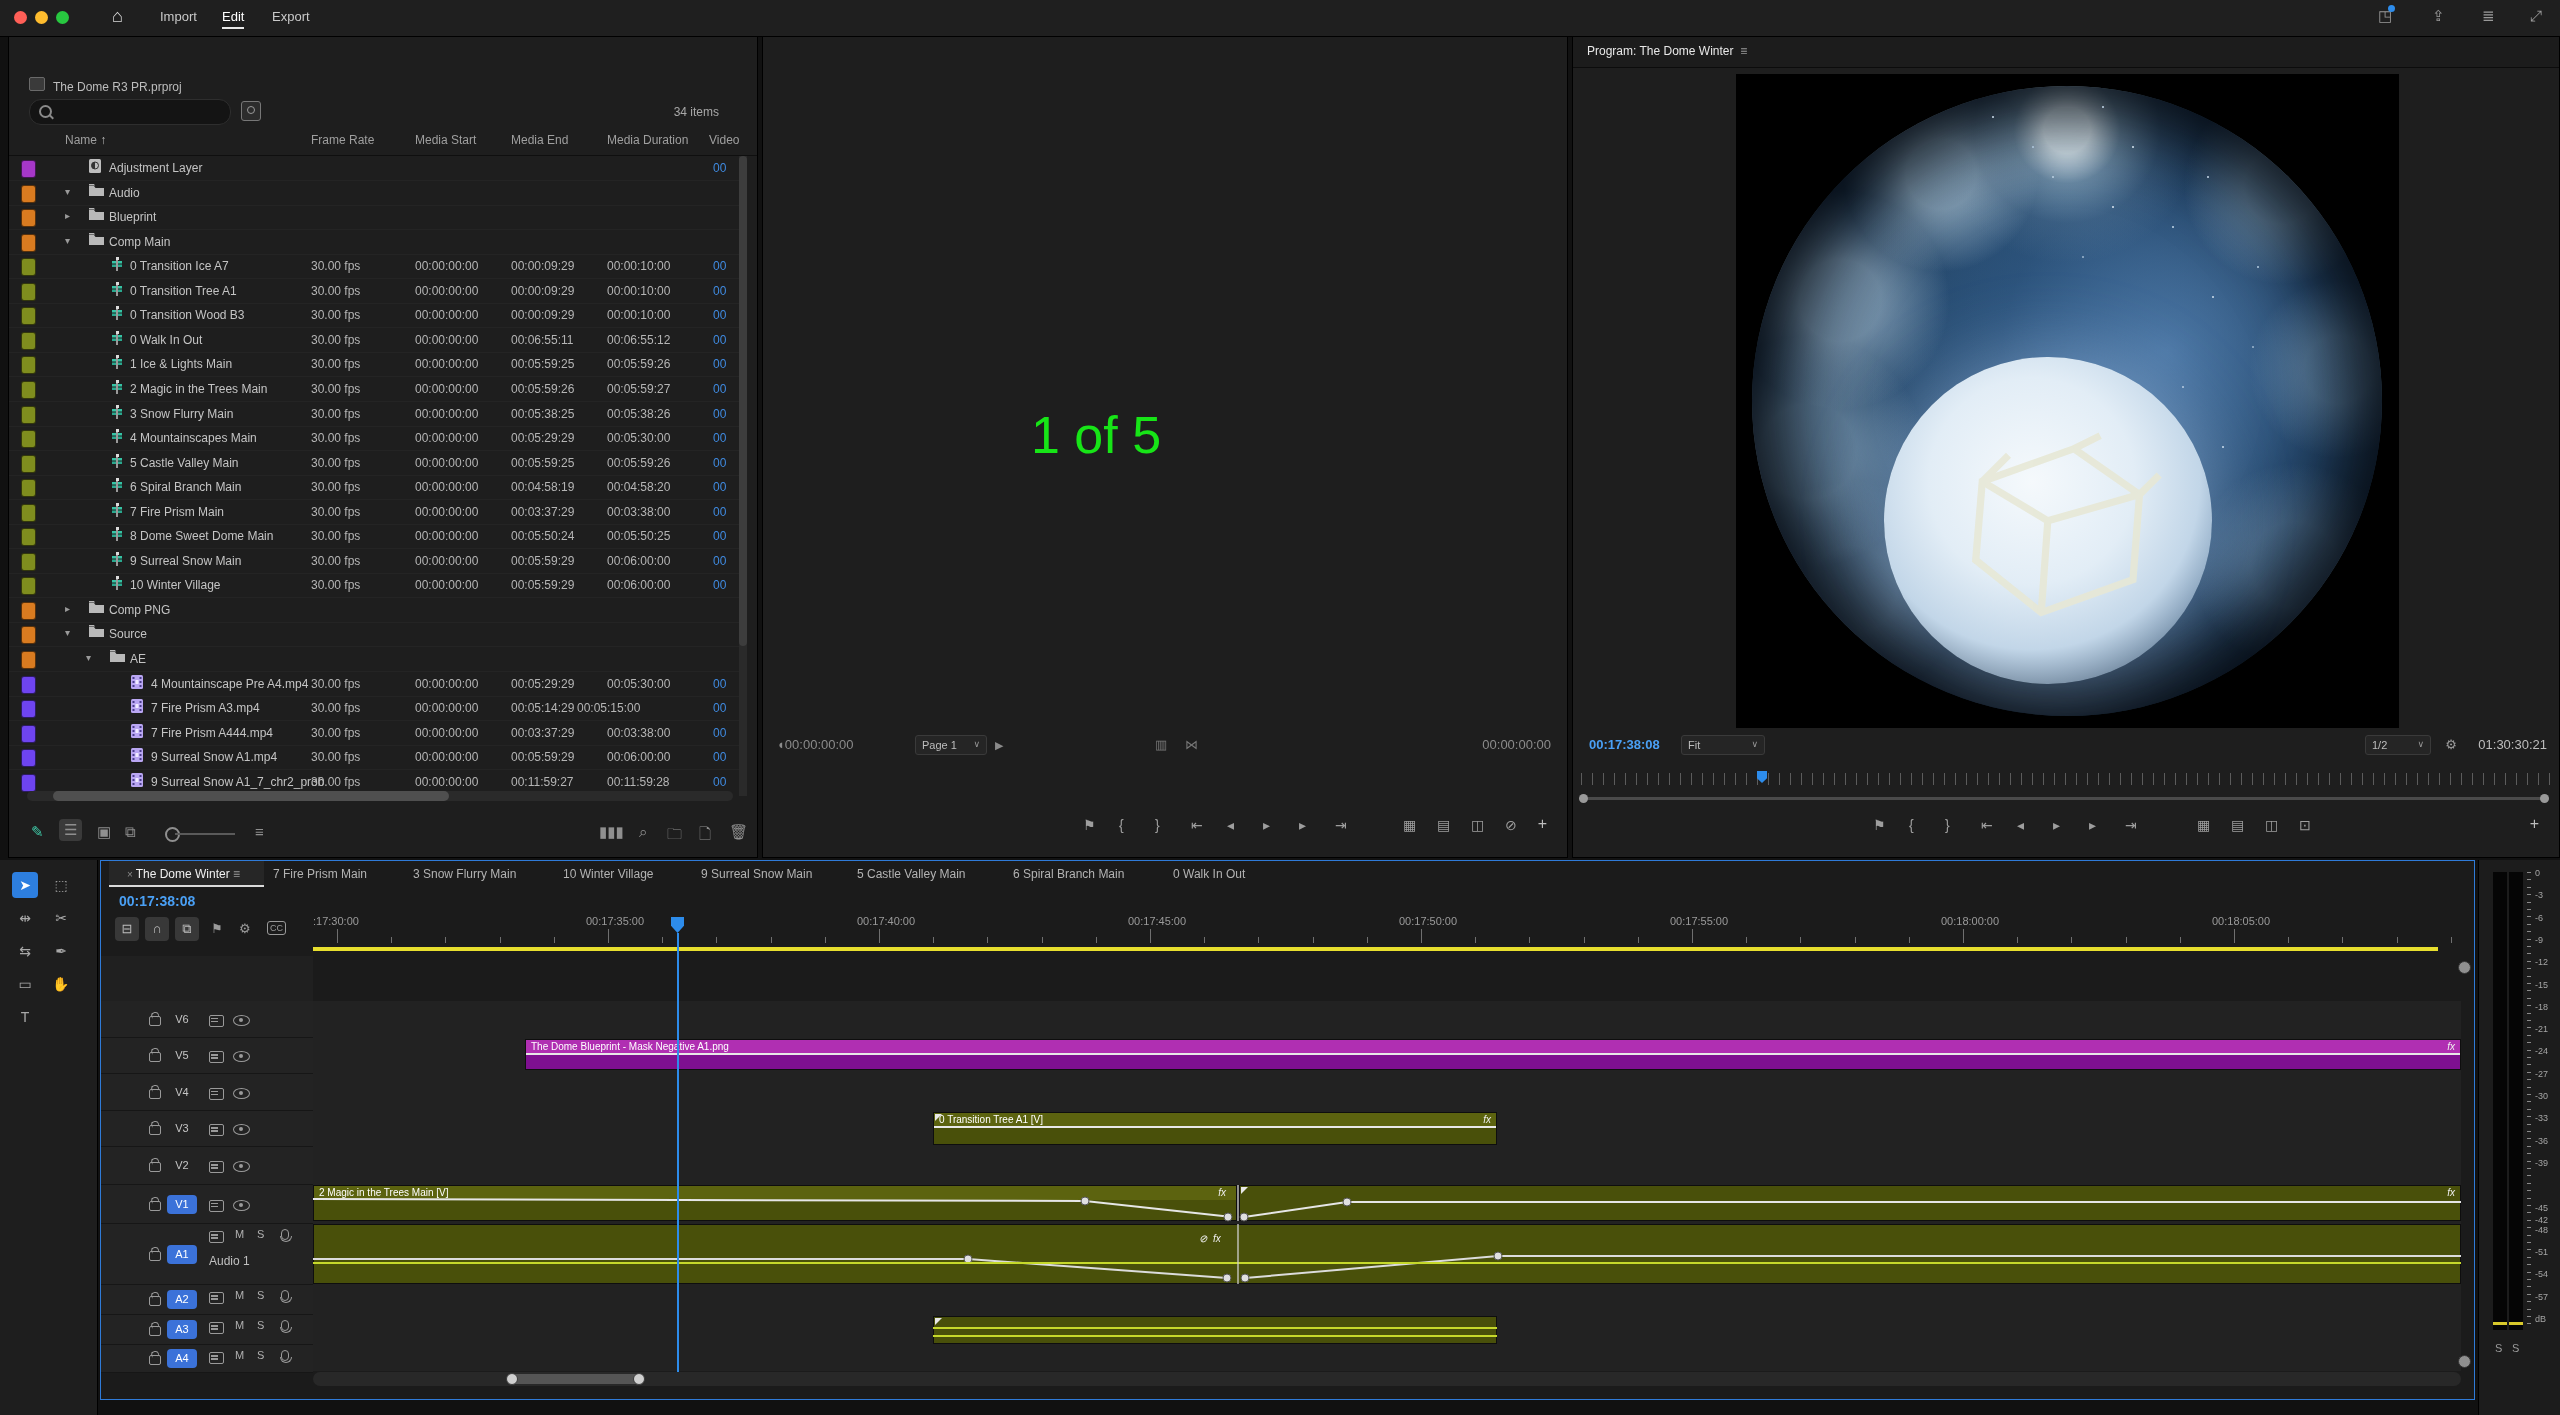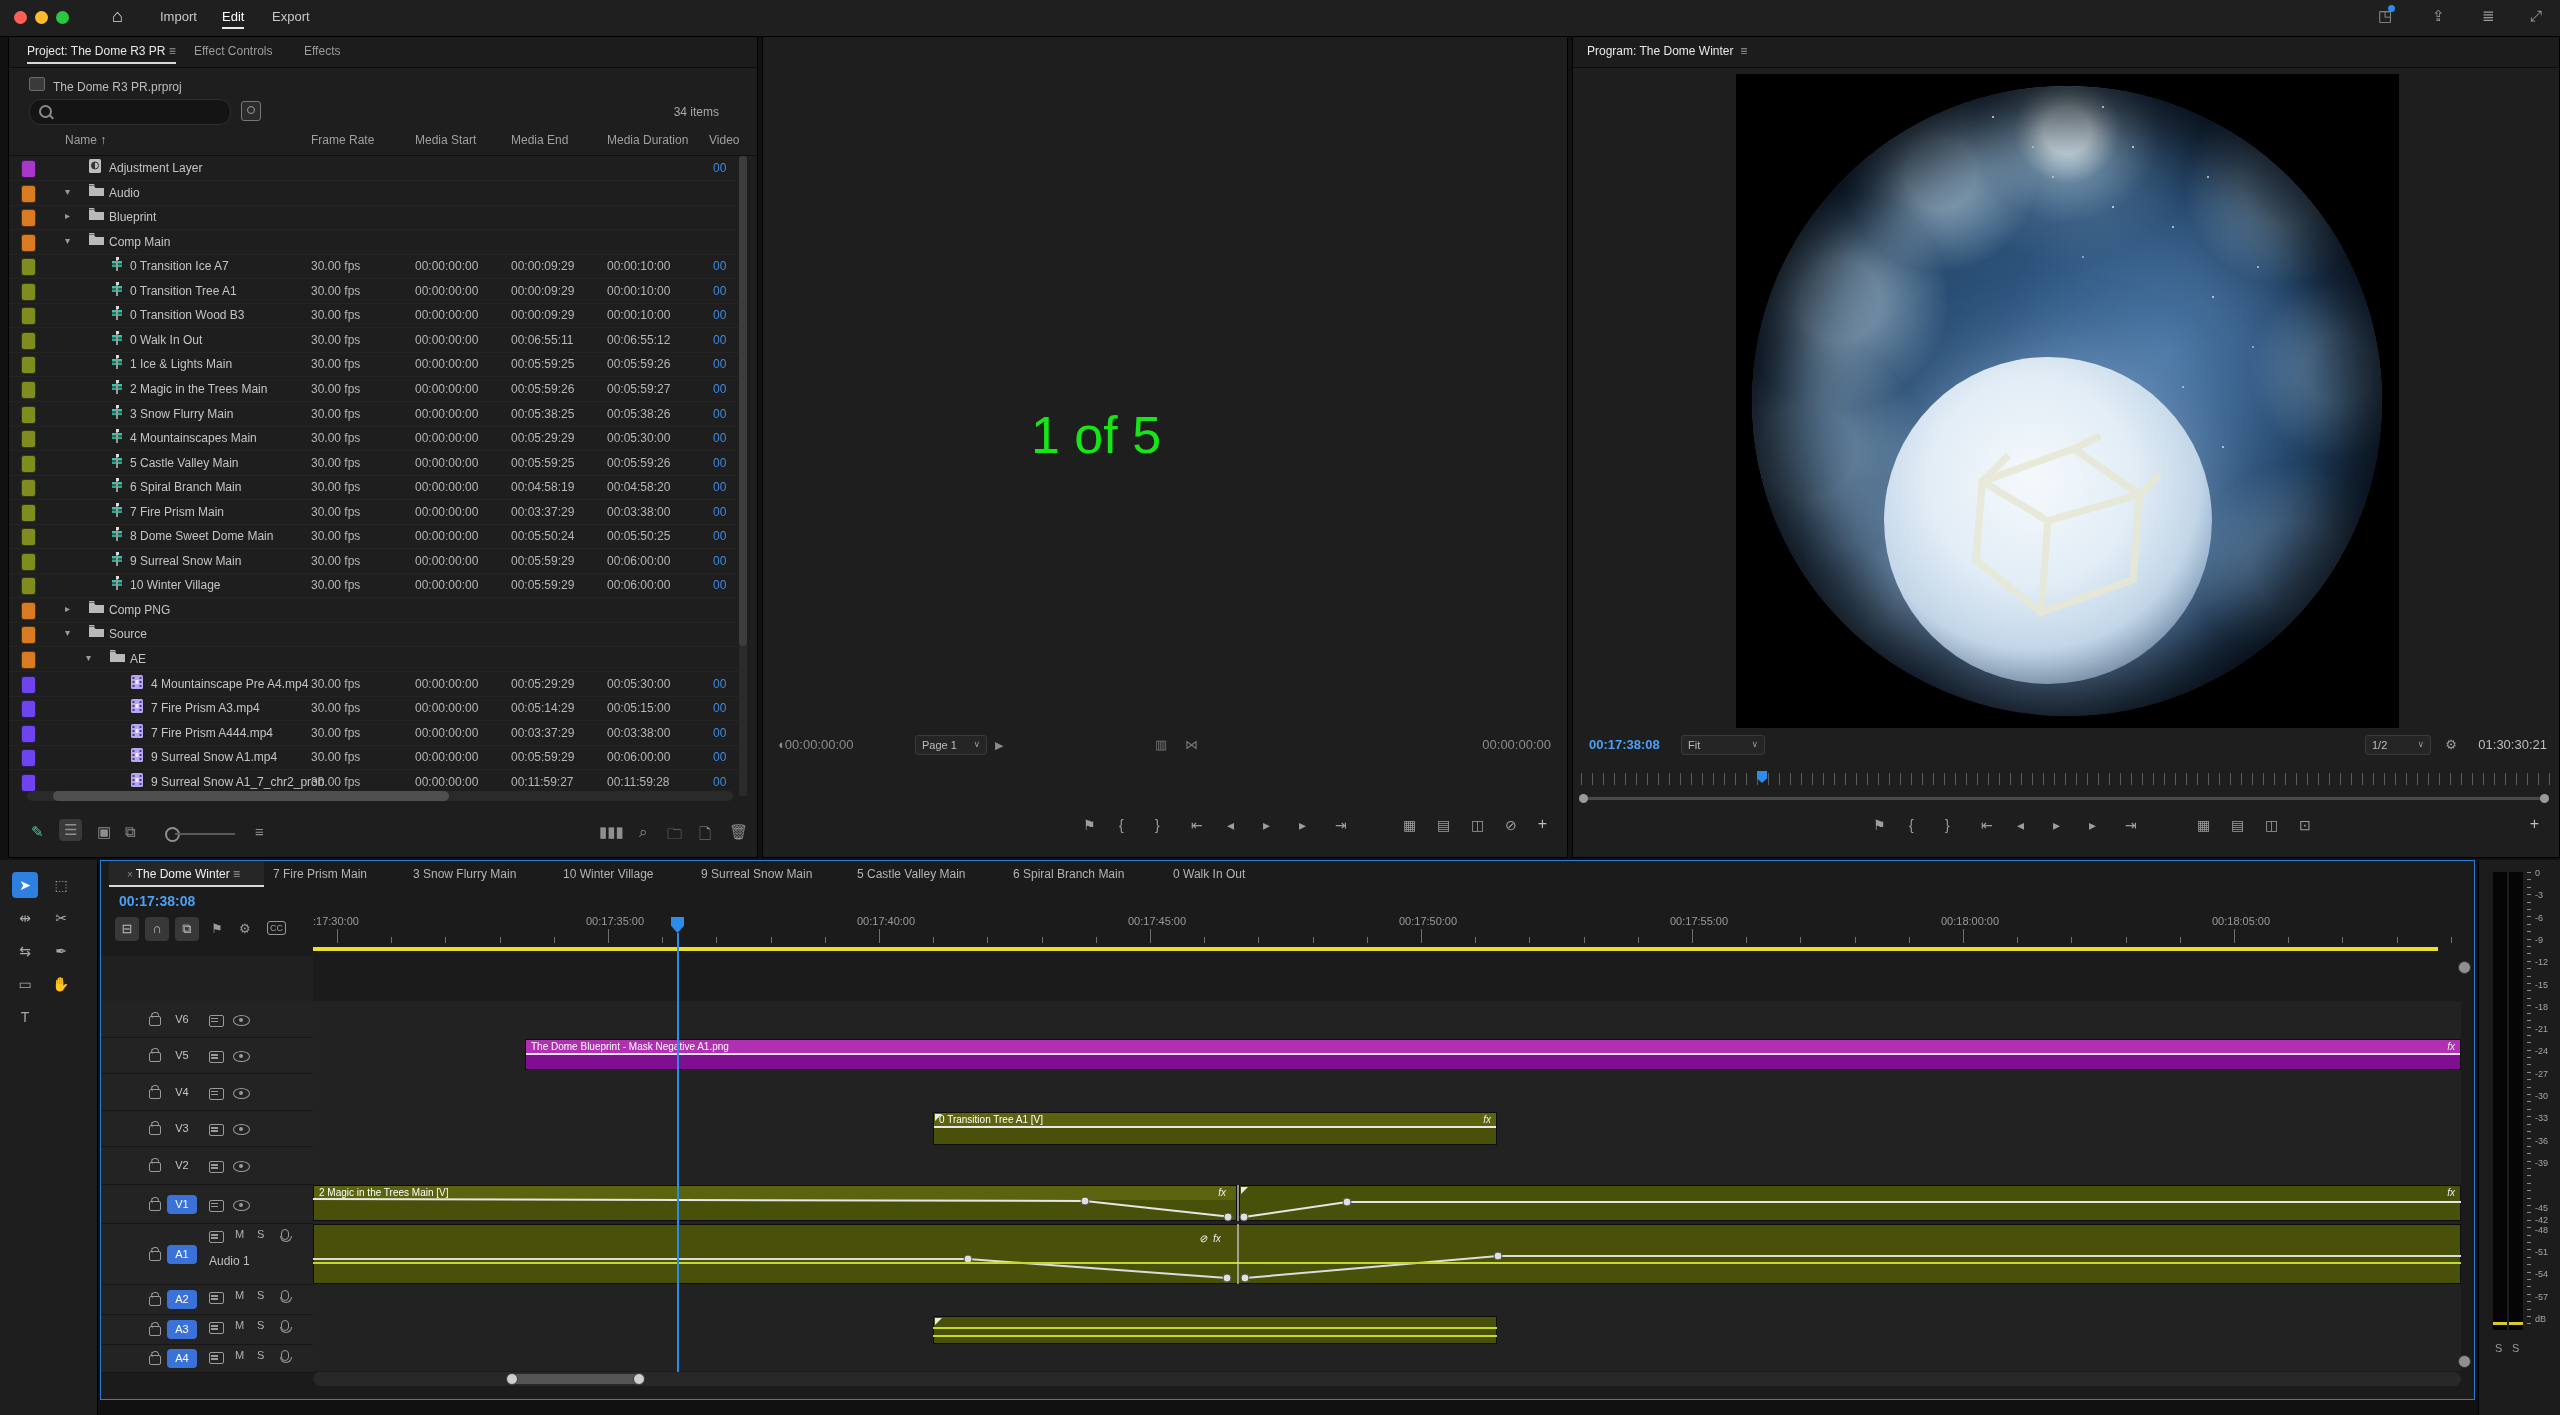--- a/index.html
+++ b/index.html
@@ -153,25 +153,20 @@
       <span class="mitem active" style="left:222px;">Edit</span>
       <span class="mitem" style="left:272px;">Export</span>
     </span>
     <span class="tbar-ico" style="left:2378px;">◳<span style="position:absolute;left:10px;top:-2px;width:7px;height:7px;border-radius:50%;background:#2d8ceb;"></span></span>
     <span class="tbar-ico" style="left:2432px;">⇪</span>
     <span class="tbar-ico" style="left:2482px;">≣</span>
     <span class="tbar-ico" style="left:2530px;">⤢</span>
   </div>
 
   <div class="panel" id="project-panel" style="left:8px;top:36px;width:750px;height:822px;">
-    <div class="phead">
-      <span class="ptab on" style="left:18px;"><span>Project: The Dome R3 PR</span> <span class="hamb">≡</span></span>
-      <span class="ptab" style="left:185px;">Effect Controls</span>
-      <span class="ptab" style="left:295px;">Effects</span>
-    </div>
     <div id="proj-bread">
       <span style="display:inline-block;width:14px;height:12px;background:#3a3a3a;border:1px solid #6a6a6a;border-radius:2px;margin-right:8px;"></span><span>The Dome R3 PR.prproj</span>
     </div>
     <div id="proj-search">
         <span class="mag"></span>
       </div>
     <div id="proj-search-bin"></div>
     <div id="proj-count">34 items</div>
     <div id="proj-cols">
       <span class="pcolh" style="left:56px;"><span>Name</span> <span style="color:#bdbdbd;">↑</span></span>
@@ -506,21 +501,21 @@
               <rect x="1.5" y="6" width="2" height="2" fill="#4a3c8c"></rect>
               <rect x="8.5" y="6" width="2" height="2" fill="#4a3c8c"></rect>
               <rect x="1.5" y="10" width="2" height="2" fill="#4a3c8c"></rect>
               <rect x="8.5" y="10" width="2" height="2" fill="#4a3c8c"></rect>
               <rect x="4.5" y="5" width="3" height="4" fill="#efeaff"></rect>
             </svg></span>
           <span class="rowlabel" style="left:142px">7 Fire Prism A3.mp4</span>
           <span class="rcell" style="left:302px">30.00 fps</span>
           <span class="rcell" style="left:406px">00:00:00:00</span>
           <span class="rcell" style="left:502px">00:05:14:29</span>
-          <span class="rcell" style="left:598px">00:05:15:00</span>
+          <span class="rcell" style="left:568px">00:05:15:00</span>
           <span class="rcell rvideo" style="left:704px">00</span>
         </div>
         <div class="prow" style="top: 564.65px;">
           <span class="swatch" style="background:#6e44f0"></span>
           <span class="ricon" style="left:122px"><svg width="12" height="14" viewBox="0 0 12 14">
               <rect width="12" height="14" rx="1.5" fill="#b9a6f2"></rect>
               <rect x="1.5" y="2" width="2" height="2" fill="#4a3c8c"></rect>
               <rect x="8.5" y="2" width="2" height="2" fill="#4a3c8c"></rect>
               <rect x="1.5" y="6" width="2" height="2" fill="#4a3c8c"></rect>
               <rect x="8.5" y="6" width="2" height="2" fill="#4a3c8c"></rect>

